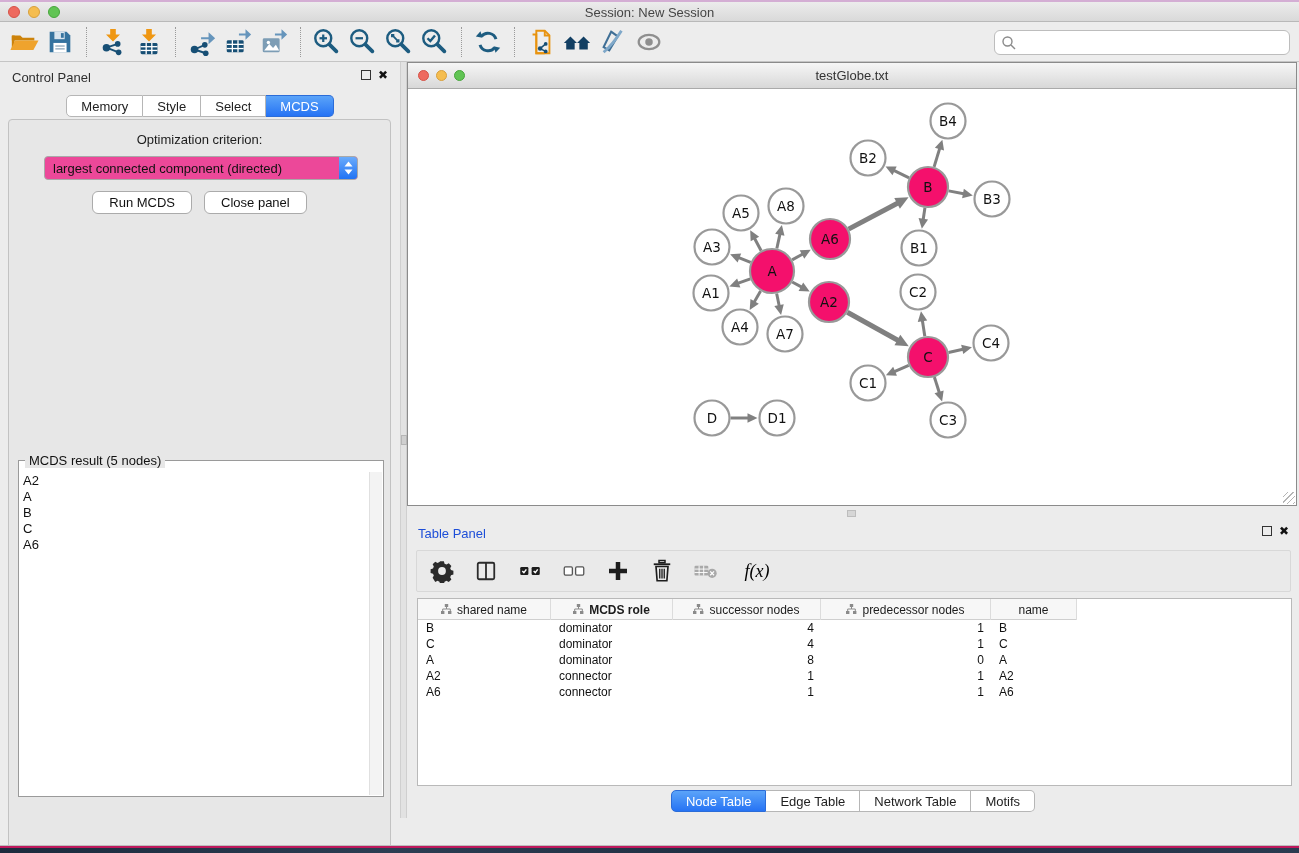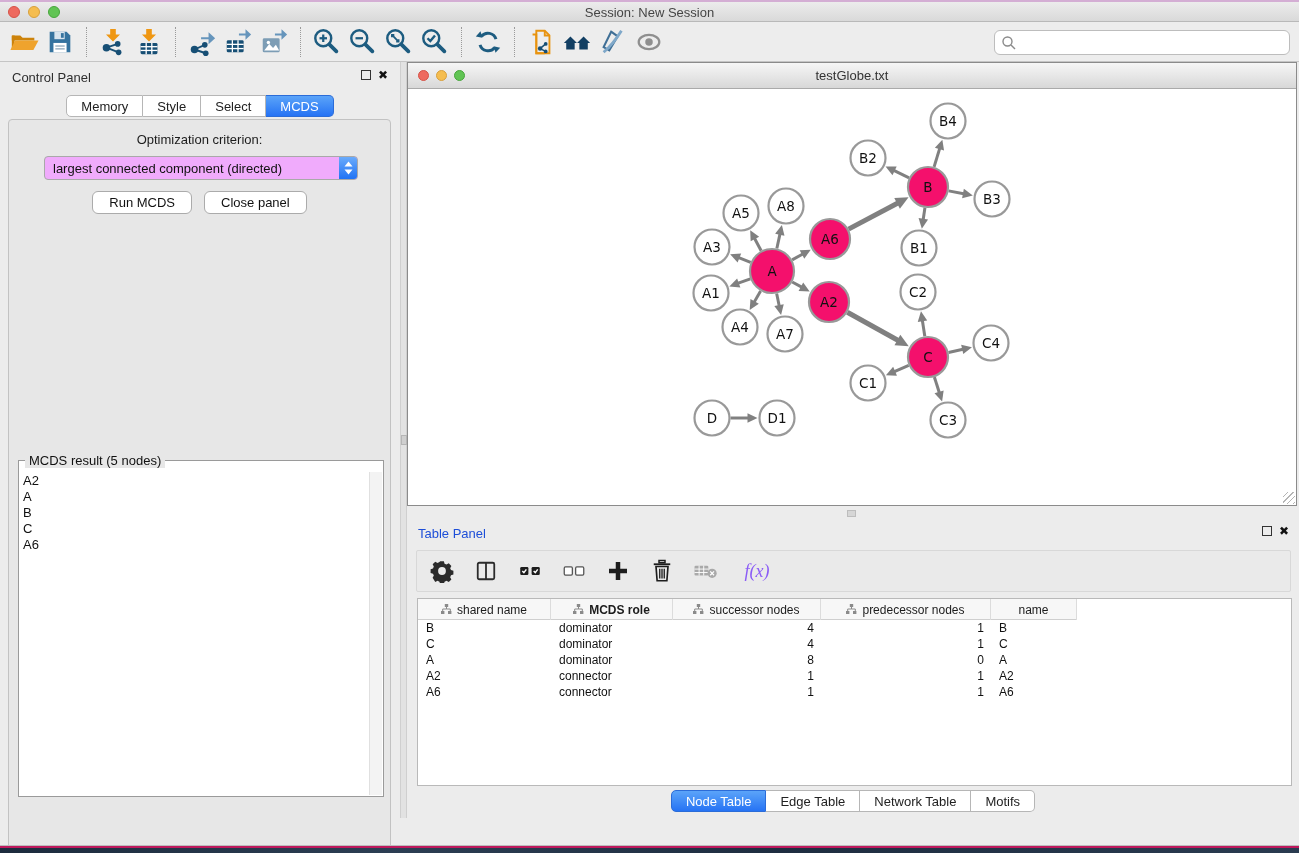--- a/index.html
+++ b/index.html
@@ -45,21 +45,21 @@
   .seg-tab { height:22px; padding:0 14px; background:#fff; border:1px solid #b6b6b6; border-left:none;
     font-size:13px; color:#222; display:flex; align-items:center; cursor:pointer; }
   .seg-tab:first-child { border-left:1px solid #b6b6b6; border-radius:5px 0 0 5px; }
   .seg-tab:last-child { border-radius:0 5px 5px 0; }
   .seg-tab.active { background:linear-gradient(#5ba4f9,#2673f4); border-color:#2b6cd8; color:#fff; }
   .cp-tabs { position:absolute; top:33px; left:0; width:400px; display:flex; justify-content:center; }
 
   .cp-inner { position:absolute; left:8px; top:57px; width:383px; height:772px; background:#e7e7e7;
     border:1px solid #c2c2c2; border-radius:4px; }
   .opt-label { position:absolute; top:12px; left:0; width:100%; text-align:center; font-size:13px; color:#1c1c1c; }
-  .dropdown { position:absolute; left:35px; top:36px; width:314px; height:24px; background:#f0abfc;
+  .dropdown { position:absolute; left:35px; top:36px; width:314px; height:24px; background:#ec4899;
     border:1px solid #a9a9a9; border-radius:4px; display:flex; align-items:center; cursor:pointer;gap:46px; }
   .dropdown .val { flex:1; font-size:13px; padding-left:8px; color:#111; white-space:nowrap; overflow:hidden; }
   .dropdown .stepper { width:18px; height:100%; background:linear-gradient(#6aabfb,#2173f4); border-radius:0 3px 3px 0;
     display:flex; flex-direction:column; align-items:center; justify-content:center; gap:2px; }
   .cp-btnrow { position:absolute; top:71px; left:0; width:100%; display:flex; justify-content:center; gap:12px; }
   .mac-btn { height:23px; padding:0 16px; background:#fff; border:1px solid #ababab; border-radius:6px;
     font-size:13px; color:#111; cursor:pointer; }
 
   .result-box { position:absolute; left:9px; top:340px; width:366px; height:337px; background:#fff; border:1px solid #9a9a9a; }
   .result-title { position:absolute; top:-8px; left:6px; background:#e7e7e7; padding:0 4px; font-size:13px; color:#111; }
@@ -80,21 +80,21 @@
 
   .h-divider { position:absolute; left:0; top:444px; right:0; height:14px; background:#ececec; }
   .h-divider .grip { position:absolute; left:440px; top:4px; width:9px; height:7px; background:#d6d6d6; border:1px solid #bdbdbd; }
 
   
   .table-panel { position:absolute; left:0; top:458px; right:0; height:298px; background:#ececec; }
   .tp-head { position:absolute; left:11px; top:6px; font-size:13px; color:#1d4ed8; }
   .tp-toolbar { position:absolute; left:9px; top:30px; right:8px; height:42px; background:#eaeaea;
     border:1px solid #d8d8d8; border-radius:2px; display:flex; align-items:center; padding-left:10px; gap:14px; }
   .tp-btn { background:none; border:none; width:30px; height:30px; display:flex; align-items:center; justify-content:center; cursor:pointer; }
-  .fx-label { font-family:"Liberation Serif","DejaVu Serif",serif; font-style:italic; font-size:18px; color:#8b5cf6; }
+  .fx-label { font-family:"Liberation Serif","DejaVu Serif",serif; font-style:italic; font-size:18px; color:#000000; }
 
   .node-table { position:absolute; left:10px; top:78px; right:7px; height:188px; background:#fff; border:1px solid #b9b9b9; overflow:hidden; }
   .nt-header { position:absolute; left:0; top:0; height:21px; display:flex; background:#f7f7f7; border-bottom:1px solid #cfcfcf; }
   .nt-hcell { height:21px; display:flex; align-items:center; justify-content:center; gap:5px;
     border-right:1px solid #dcdcdc; font-size:12px; color:#1c1c1c; cursor:pointer; position:relative; }
   .nt-hcell svg { flex:0 0 auto; }
   .nt-body { position:absolute; left:0; top:21px; right:0; bottom:0; }
   .nt-row { display:flex; height:16px; cursor:pointer; }
   .nt-cell { font-size:12px; color:#111; line-height:16px; white-space:nowrap; overflow:hidden; }
   .nt-cell.left { padding-left:8px; text-align:left; }

